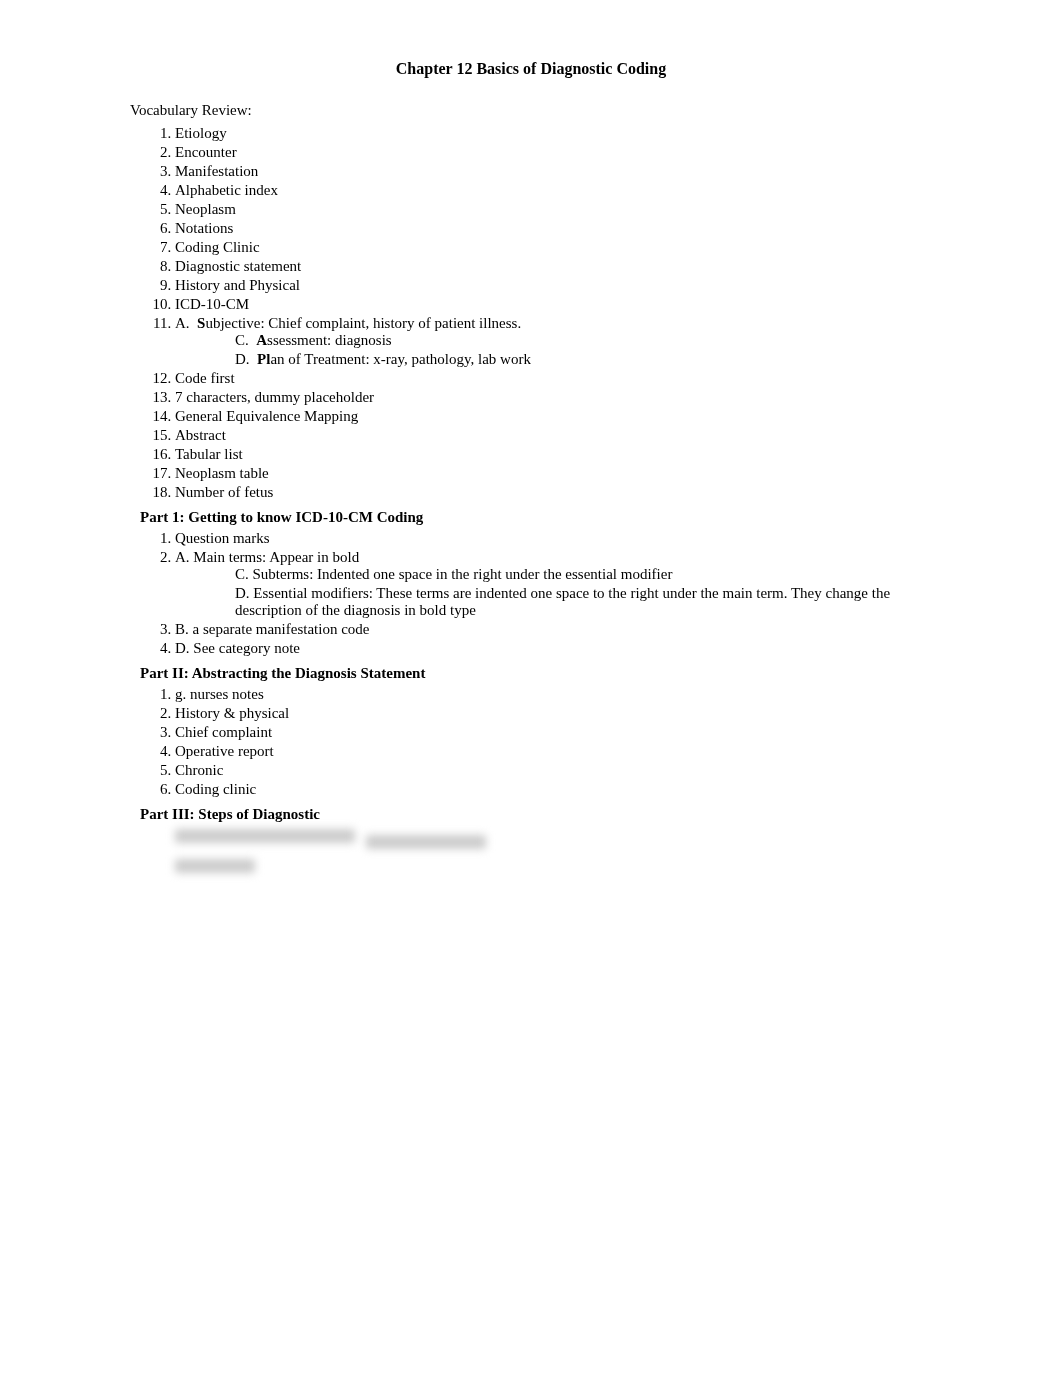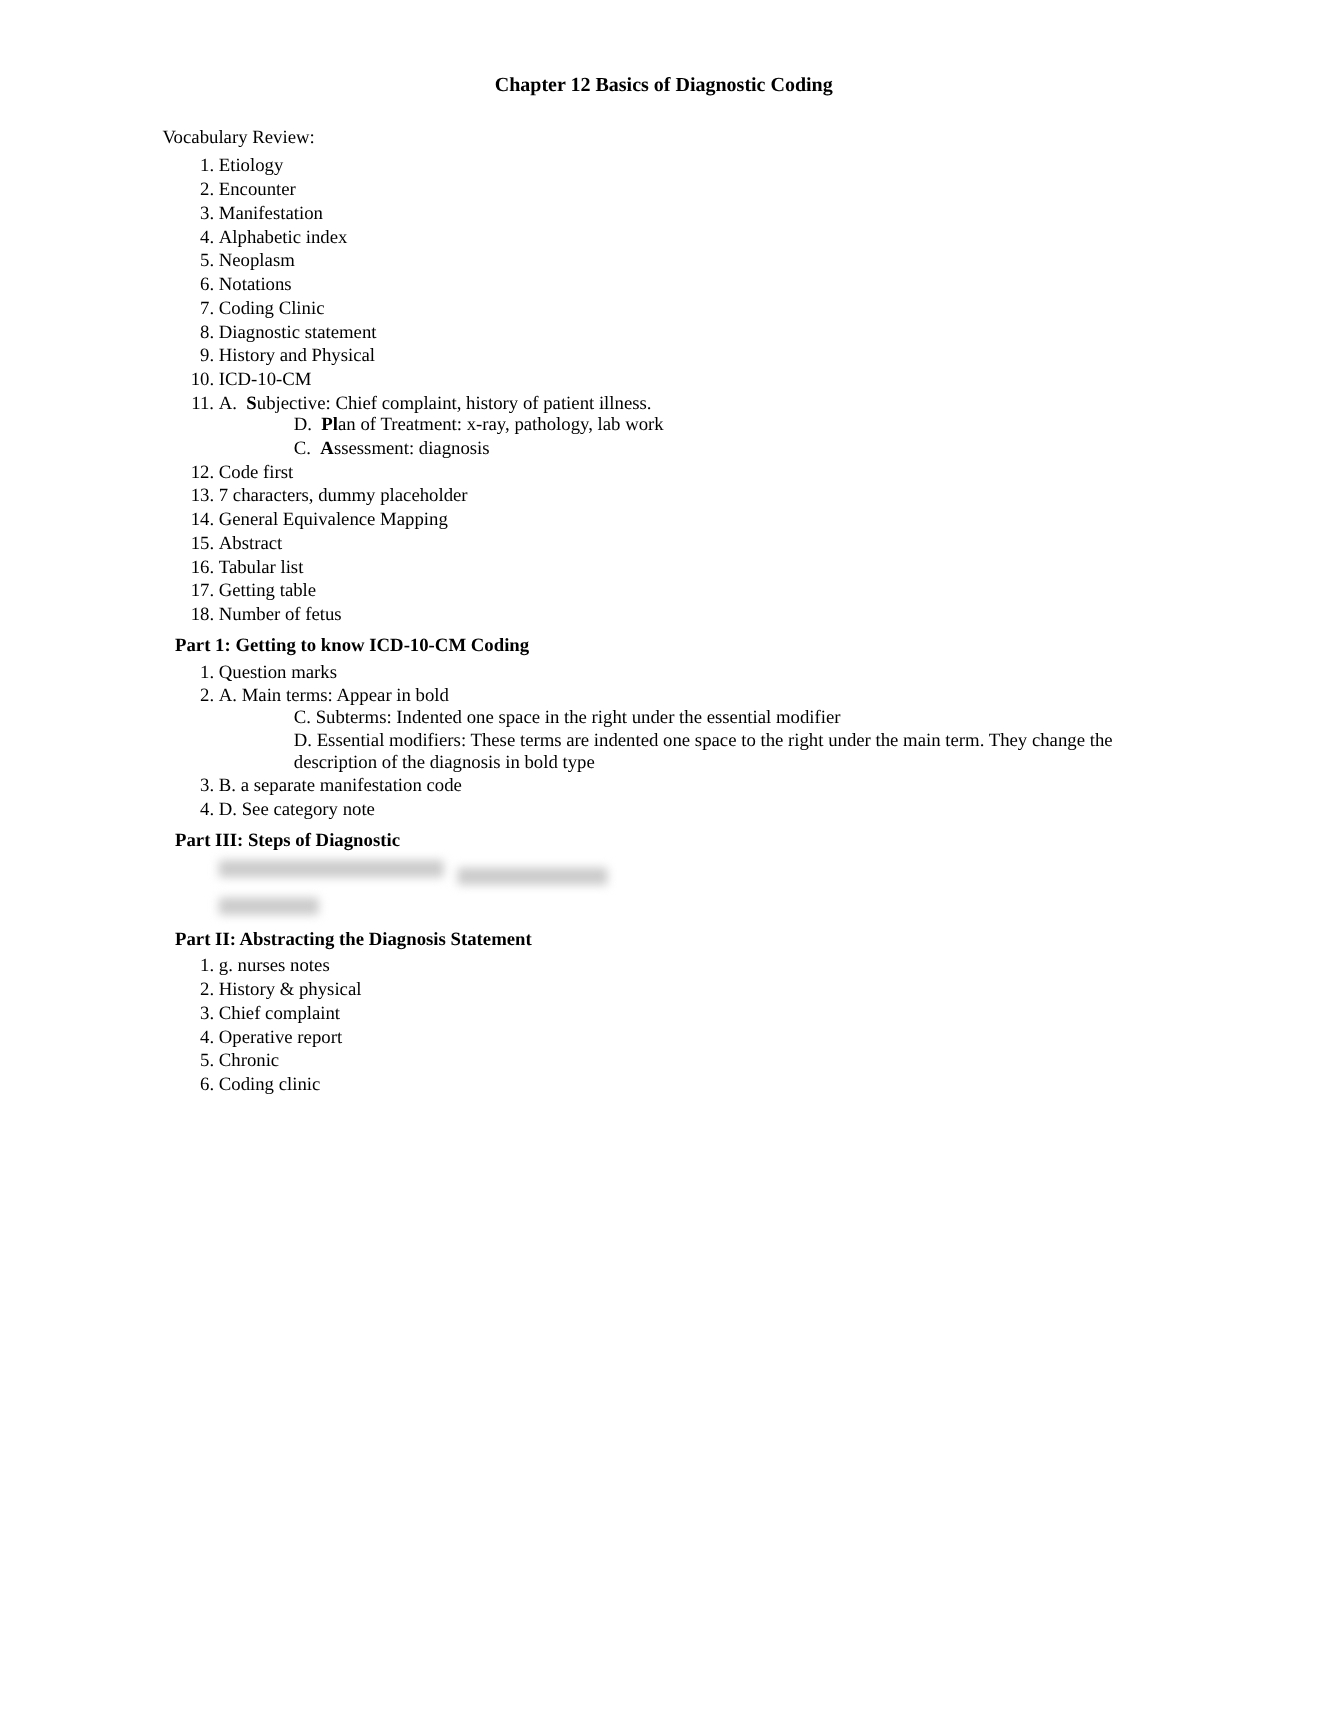--- a/index.html
+++ b/index.html
@@ -111,45 +111,45 @@
     </li>
     <li>
       <span>ICD-10-CM</span>
     </li>
 
     <li>
       <span>A.</span>
       &nbsp;<span class="bold-char">S</span><span>ubjective: Chief complaint, history of patient illness.</span>
       <div class="indent-block">
         <div class="indent-block-line">
+          C. &nbsp;<span class="bold-char">A</span>ssessment: diagnosis
+        </div>
+        <div class="indent-block-line">
           D. &nbsp;<span class="bold-char">Pl</span>an of Treatment: x-ray, pathology, lab work
         </div>
-        <div class="indent-block-line">
-          C. &nbsp;<span class="bold-char">A</span>ssessment: diagnosis
-        </div>
       </div>
     </li>
 
     <li>
       <span>Code first</span>
     </li>
     <li>
       <span>7 characters, dummy placeholder</span>
     </li>
     <li>
       <span>General Equivalence Mapping</span>
     </li>
     <li>
       <span>Abstract</span>
     </li>
     <li>
       <span>Tabular list</span>
     </li>
     <li>
-      <span>Getting table</span>
+      <span>Neoplasm table</span>
     </li>
     <li>
       <span>Number of fetus</span>
     </li>
   </ol>
 </div>
 
 <div>
 
   <div>
@@ -175,48 +175,48 @@
         <span>B. a separate manifestation code</span>
       </li>
       <li>
         <span>D. See category note</span>
       </li>
     </ol>
   </div>
 
   <div>
     <div class="sub-section-header">
+      <span>Part II: Abstracting the Diagnosis Statement</span>
+    </div>
+    <ol class="main-list">
+      <li>
+        <span>g. nurses notes</span>
+      </li>
+      <li>
+        <span>History &amp; physical</span>
+      </li>
+      <li>
+        <span>Chief complaint</span>
+      </li>
+      <li>
+        <span>Operative report</span>
+      </li>
+      <li>
+        <span>Chronic</span>
+      </li>
+      <li>
+        <span>Coding clinic</span>
+      </li>
+    </ol>
+  </div>
+
+  <div>
+    <div class="sub-section-header">
       <span>Part III: Steps of Diagnostic</span>
     </div>
     <div class="blurred-area">
       <div style="display:inline-block; width: 180px; height: 14px; background: #ccc; border-radius: 2px; margin-bottom: 6px;"></div>
       <div style="display:inline-block; width: 120px; height: 14px; background: #ccc; border-radius: 2px; margin-left: 8px;"></div>
       <br>
       <div style="display:inline-block; width: 80px; height: 14px; background: #ccc; border-radius: 2px; margin-top: 6px;"></div>
     </div>
   </div>
-
-  <div>
-    <div class="sub-section-header">
-      <span>Part II: Abstracting the Diagnosis Statement</span>
-    </div>
-    <ol class="main-list">
-      <li>
-        <span>g. nurses notes</span>
-      </li>
-      <li>
-        <span>History &amp; physical</span>
-      </li>
-      <li>
-        <span>Chief complaint</span>
-      </li>
-      <li>
-        <span>Operative report</span>
-      </li>
-      <li>
-        <span>Chronic</span>
-      </li>
-      <li>
-        <span>Coding clinic</span>
-      </li>
-    </ol>
-  </div>
 </div>
 
 </body></html>

